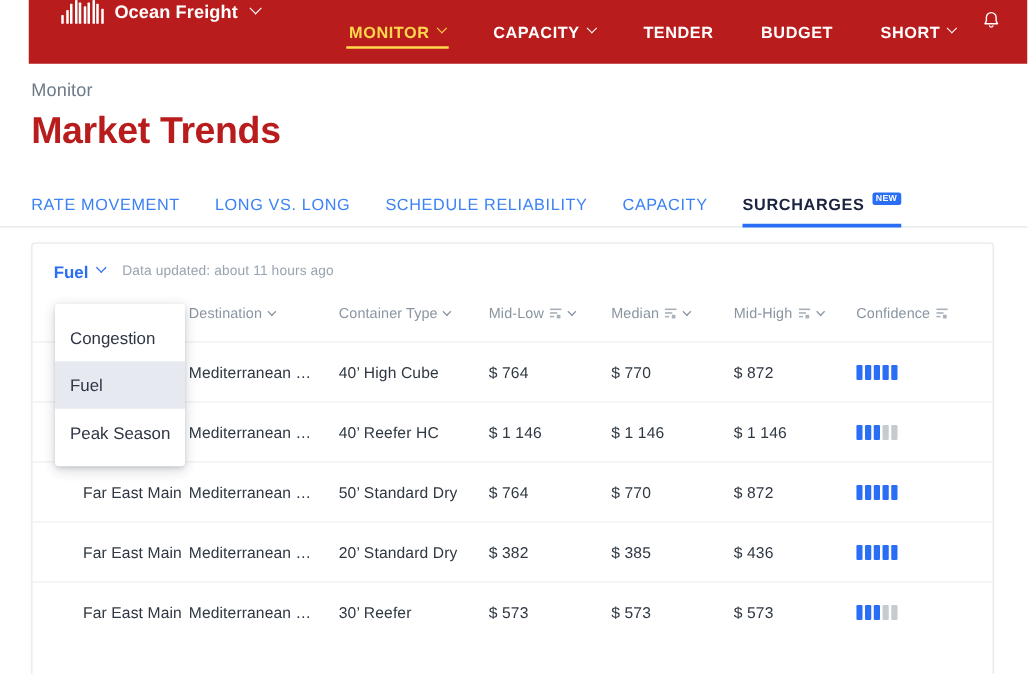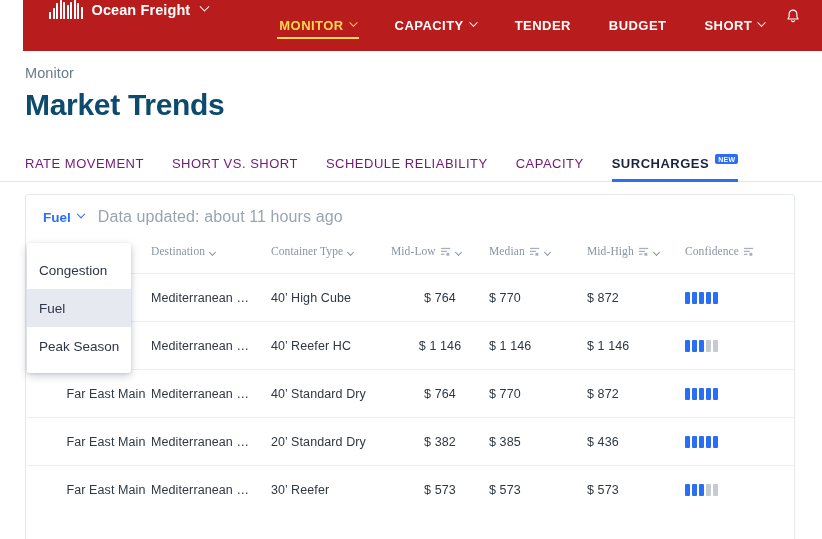--- a/index.html
+++ b/index.html
@@ -102,21 +102,21 @@
   .page-head { padding: 14px 0 0 25px; }
   .eyebrow {
     font-size: 14.5px;
     color: #6C7A89;
     font-weight: 400;
     letter-spacing: .1px;
   }
   .page-title {
     font-size: 30px;
     font-weight: 700;
-    color: #0c4a6e;
+    color: #b91c1c;
     letter-spacing: -0.3px;
     margin-top: 7px;
   }
 
   
   .tabs {
     position: relative;
     display: flex;
     align-items: flex-end;
     gap: 0;
@@ -127,21 +127,21 @@
   }
   .tab {
     position: relative;
     display: flex;
     align-items: center;
     gap: 6px;
     height: 36px;
     padding: 0 14px;
     font-size: 13px;
     letter-spacing: .5px;
-    color: #701a75;
+    color: #3b82f6;
     cursor: pointer;
     white-space: nowrap;
   }
   .tab:first-child { padding-left: 0; }
   .tab.active { color: #1B2340; font-weight: 700; }
   .tab.active::after {
     content: "";
     position: absolute;
     left: 14px; right: 14px;
     bottom: -1px;
@@ -191,21 +191,21 @@
     font-weight: 700;
     cursor: pointer;
   }
   .select-trigger .caret {
     border-width: 1.7px;
     width: 6px; height: 6px;
     transform: rotate(45deg) translate(-2px,-2px);
     font-weight: 400;
   }
   .updated-text {
-    font-size: 16px;
+    font-size: 11px;
     color: #9AA4B0;
     letter-spacing: .1px;
   }
 
   
   table.grid {
     width: 100%;
     border-collapse: collapse;
     table-layout: fixed;
   }
@@ -226,32 +226,31 @@
     border-top: 1px solid #EDEFF2;
     vertical-align: middle;
     letter-spacing: .1px;
     white-space: nowrap;
     overflow: hidden;
     text-overflow: ellipsis;
   }
   .col-lane  { width: 125px; padding-left: 35px !important; text-align: center; }
   .col-dest  { width: 120px; }
   .col-ctype { width: 120px; }
-  .col-ml    { width: 98px; text-align: center; }
+  .col-ml    { width: 98px; }
   .col-md    { width: 98px; }
   .col-mh    { width: 98px; }
   .col-conf  { width: 110px; margin-left: 40px; }
 
   th.col-lane  { padding-left: 35px !important; }
 
   .th-inner {
     display: inline-flex;
-    align-items: flex-end;
+    align-items: center;
     gap: 5px;
-    font-family: Liberation Serif, serif;
   }
   .th-caret {
     display: inline-block;
     width: 5px; height: 5px;
     border-right: 1.4px solid #8A95A1;
     border-bottom: 1.4px solid #8A95A1;
     transform: rotate(45deg) translate(-1.5px,-1.5px);
     cursor: pointer;
   }
   .info-icon { display: inline-flex; align-items: center; }
@@ -263,21 +262,21 @@
     width: 5px;
     height: 12px;
     border-radius: 1px;
     background: #C6CBD2;
   }
   .conf-bars b.on { background: #2B6EF6; }
 
   
   .dropdown-menu {
     position: absolute;
-    left: 27px;
+    left: 44px;
     top: 243px;
     width: 104px;
     background: #ffffff;
     border-radius: 3px;
     box-shadow: 0 3px 10px rgba(22,30,48,.20), 0 1px 3px rgba(22,30,48,.12);
     padding: 8px 0;
     z-index: 40;
   }
   .dropdown-item {
     height: 38px;
@@ -347,21 +346,21 @@
 <div class="page-head">
   <div class="eyebrow">Monitor</div>
   <div class="page-title">Market Trends</div>
 </div>
 
 <div class="tabs">
   <div class="tab">
     <span>RATE MOVEMENT</span>
   </div>
   <div class="tab">
-    <span>SHORT VS. SHORT</span>
+    <span>LONG VS. LONG</span>
   </div>
   <div class="tab">
     <span>SCHEDULE RELIABILITY</span>
   </div>
   <div class="tab">
     <span>CAPACITY</span>
   </div>
   <div class="tab active">
     <span>SURCHARGES</span>
     <span class="badge-new">NEW</span>
@@ -486,21 +485,21 @@
               <b class="on"></b>
               <b class="on"></b>
               <b></b>
               <b></b>
             </div>
           </td>
         </tr>
         <tr>
           <td class="col-lane">Far East Main</td>
           <td class="col-dest">Mediterranean …</td>
-          <td class="col-ctype">40’ Standard Dry</td>
+          <td class="col-ctype">50’ Standard Dry</td>
           <td class="col-ml">$ 764</td>
           <td class="col-md">$ 770</td>
           <td class="col-mh">$ 872</td>
           <td class="col-conf">
             <div class="conf-bars">
               <b class="on"></b>
               <b class="on"></b>
               <b class="on"></b>
               <b class="on"></b>
               <b class="on"></b>

